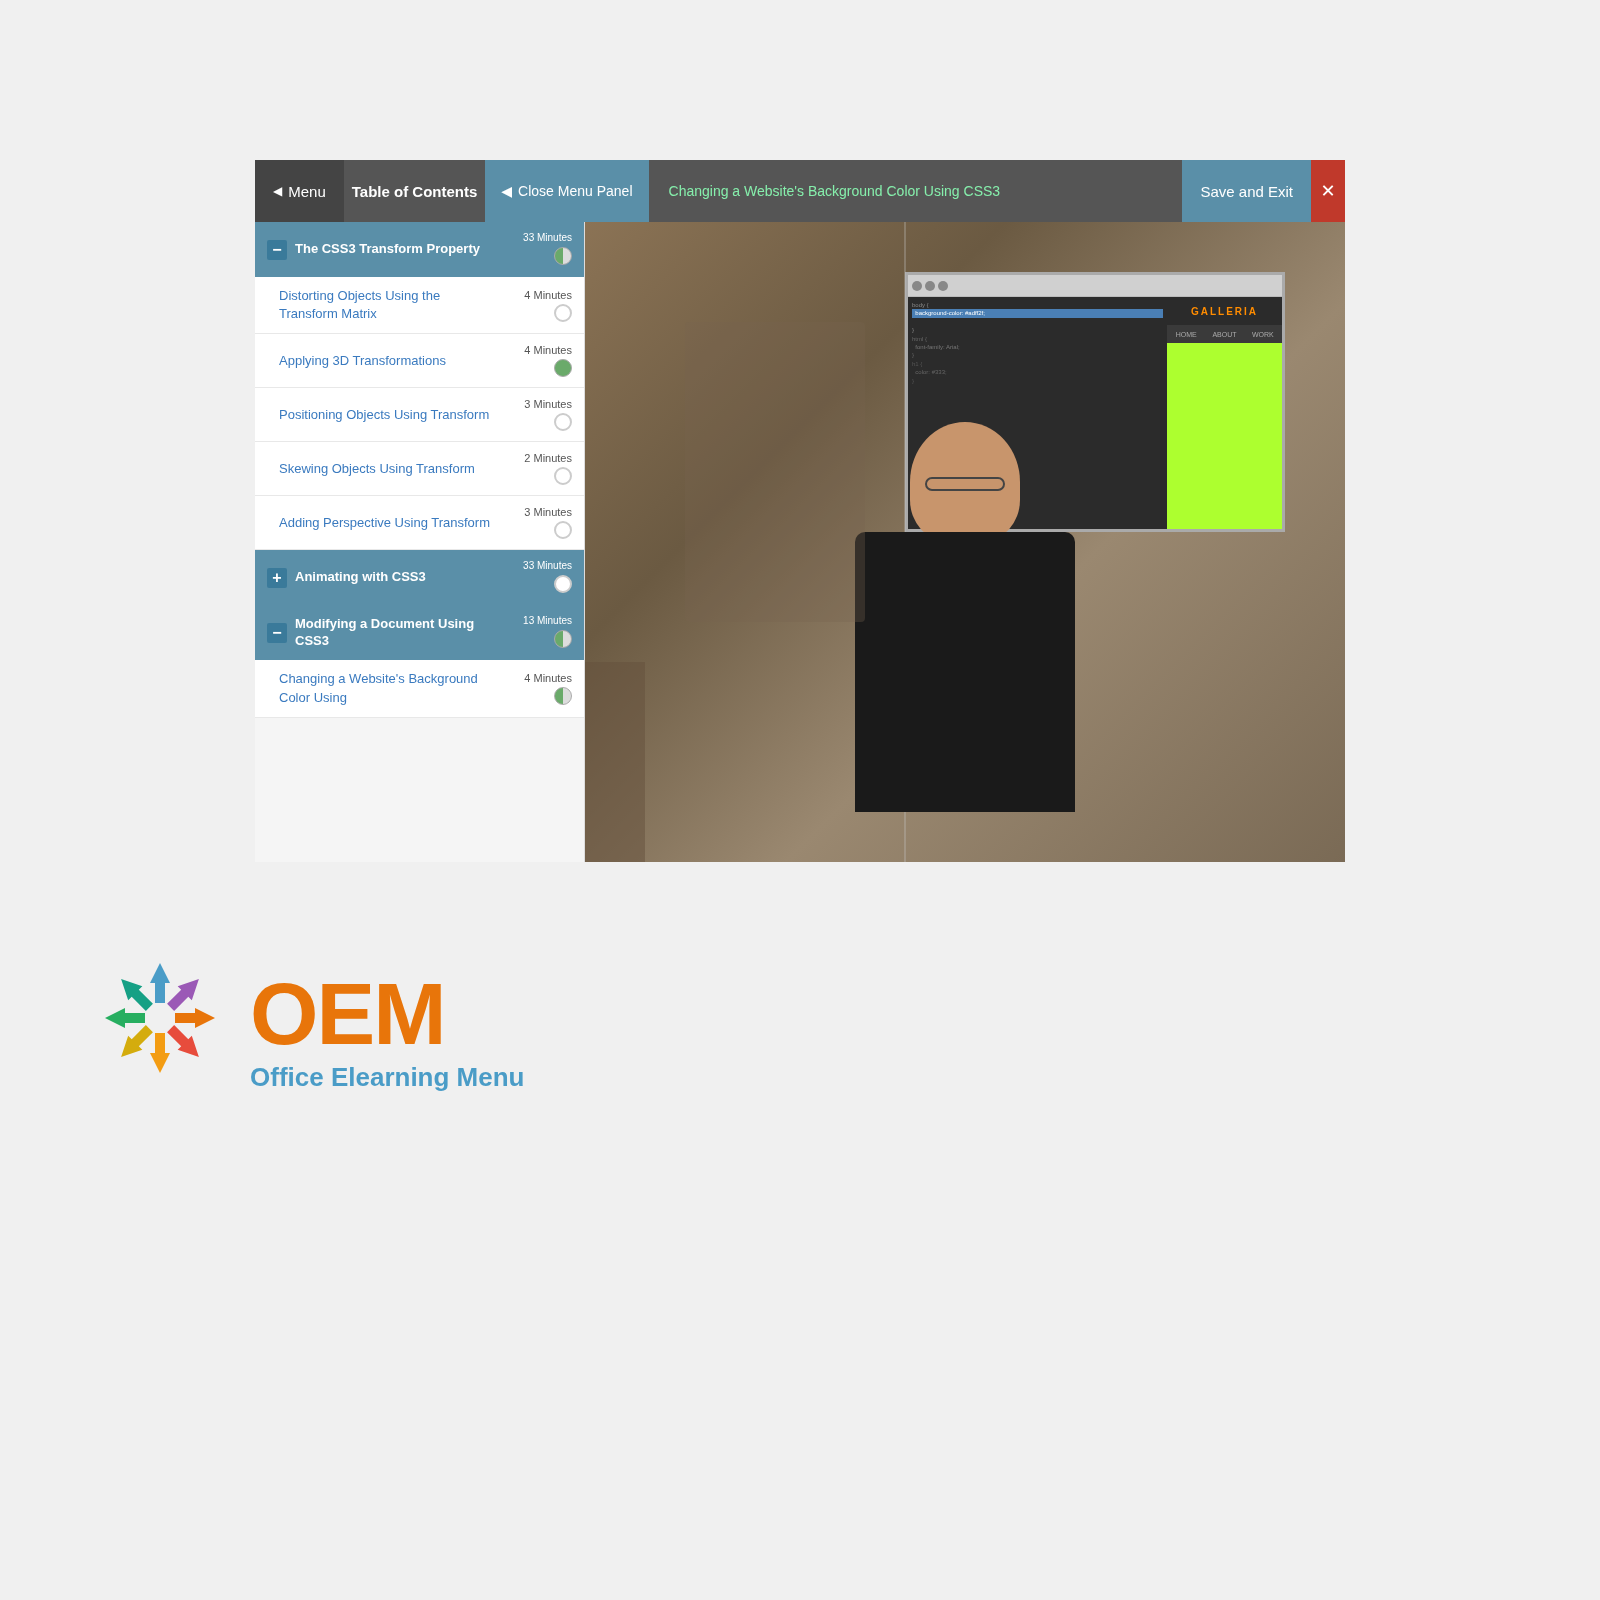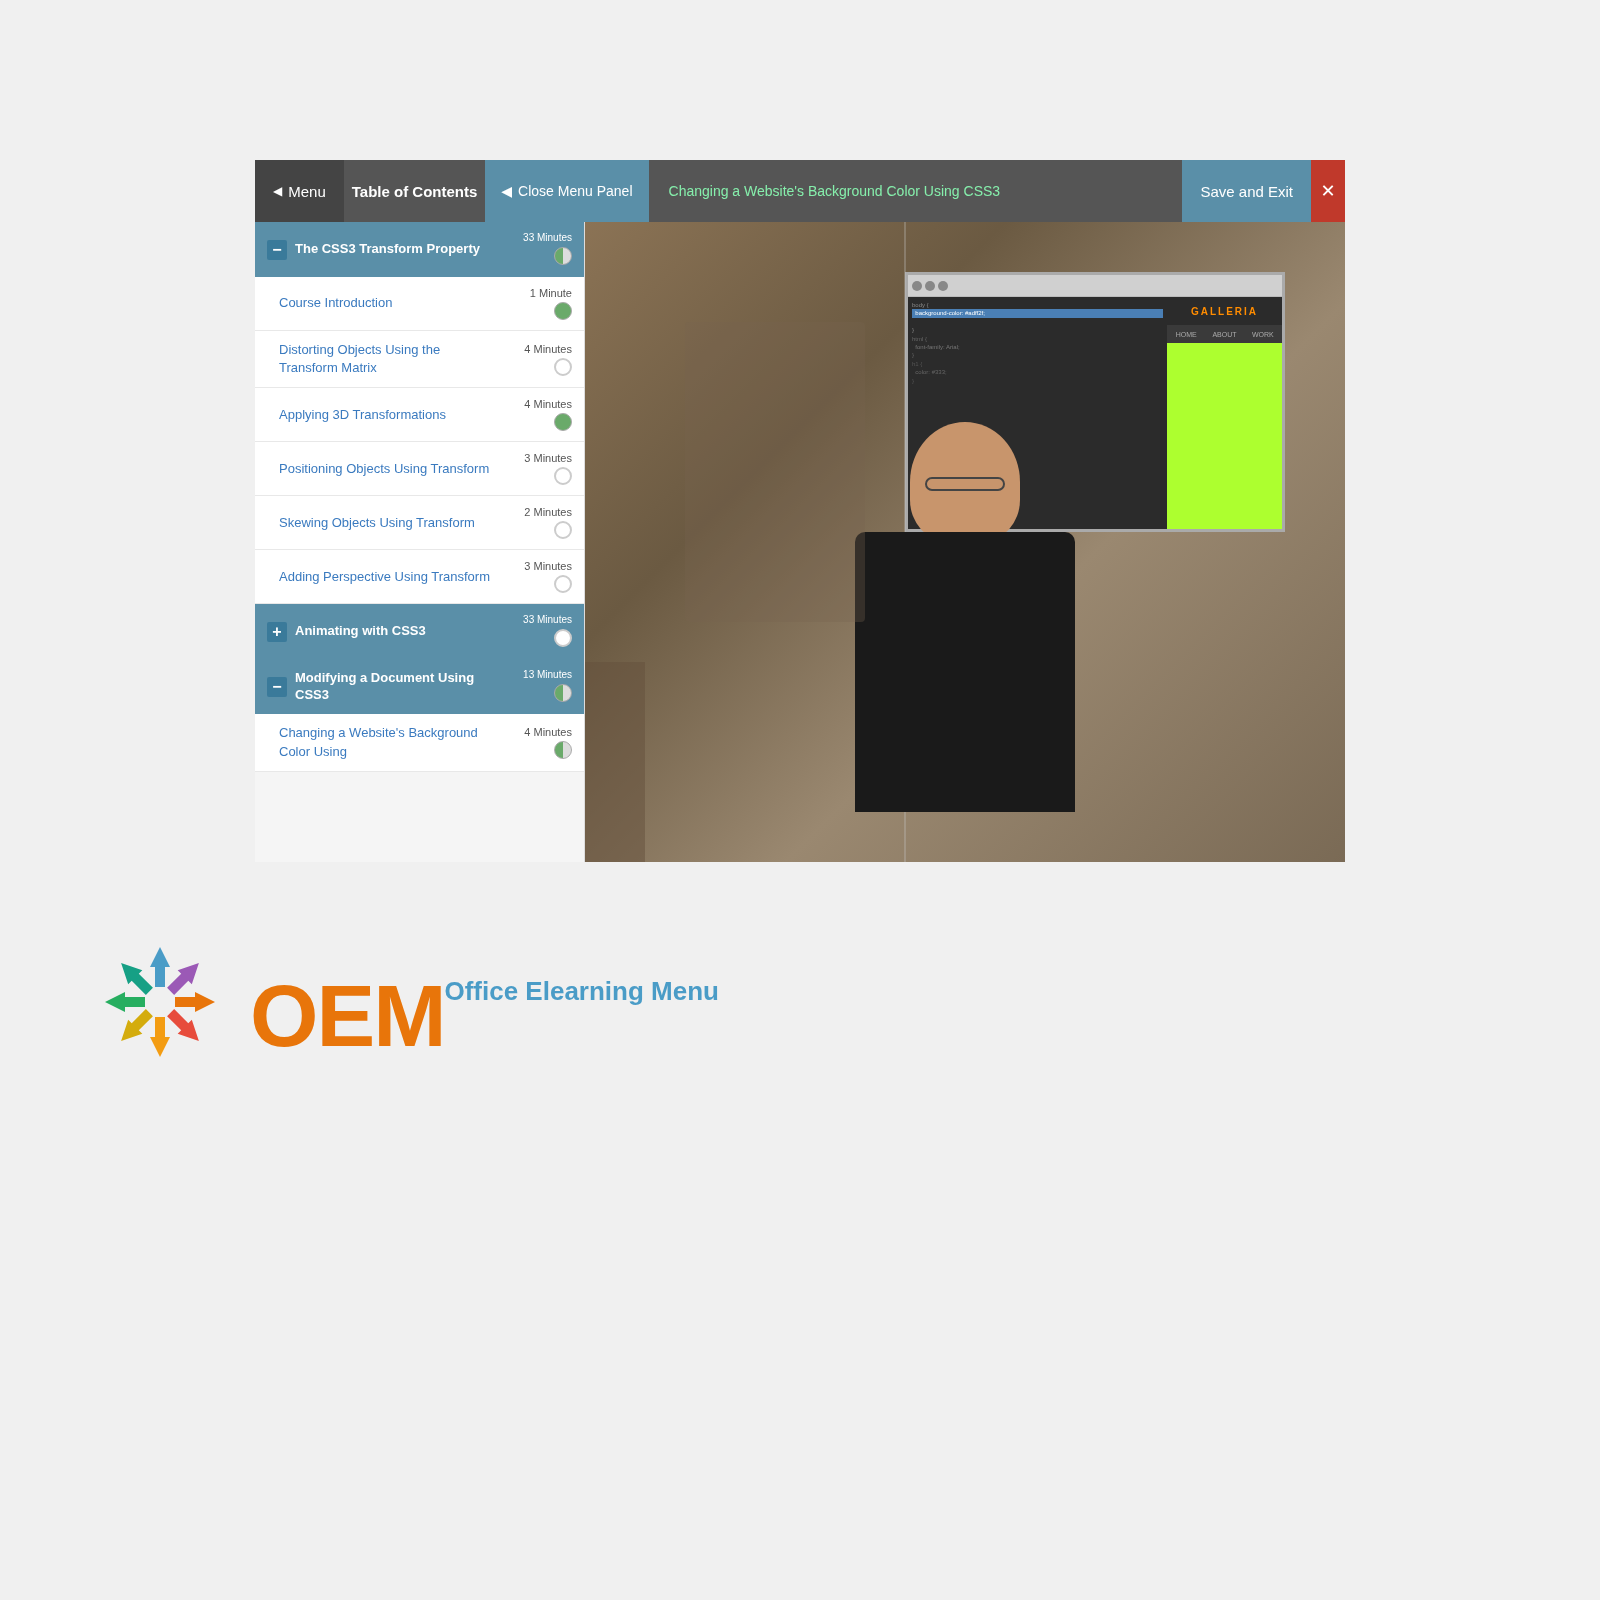--- a/index.html
+++ b/index.html
@@ -375,20 +375,21 @@
     }
 
     .logo-arrows {
       width: 120px;
       height: 120px;
       position: relative;
     }
 
     .logo-text-area {
       display: flex;
+      flex-direction: column;
       margin-top: 28px;
     }
 
     .oem-text {
       font-size: 88px;
       font-weight: bold;
       color: #e8750a;
       line-height: 1;
       letter-spacing: -2px;
     }
@@ -438,27 +439,20 @@
 
       <div class="section-header">
         <div class="section-toggle">−</div>
         <div class="section-title">The CSS3 Transform Property</div>
         <div class="section-meta">
           <span class="minutes">33 Minutes</span>
           <span class="progress-icon half"></span>
         </div>
       </div>
 
-      <div class="lesson-item">
-        <div class="lesson-name">Course Introduction</div>
-        <div class="lesson-meta">
-          <span>1 Minute</span>
-          <span class="progress-icon full"></span>
-        </div>
-      </div>
 
 
       <div class="lesson-item">
         <div class="lesson-name">Distorting Objects Using the Transform Matrix</div>
         <div class="lesson-meta">
           <span>4 Minutes</span>
           <span class="progress-icon empty"></span>
         </div>
       </div>
 

